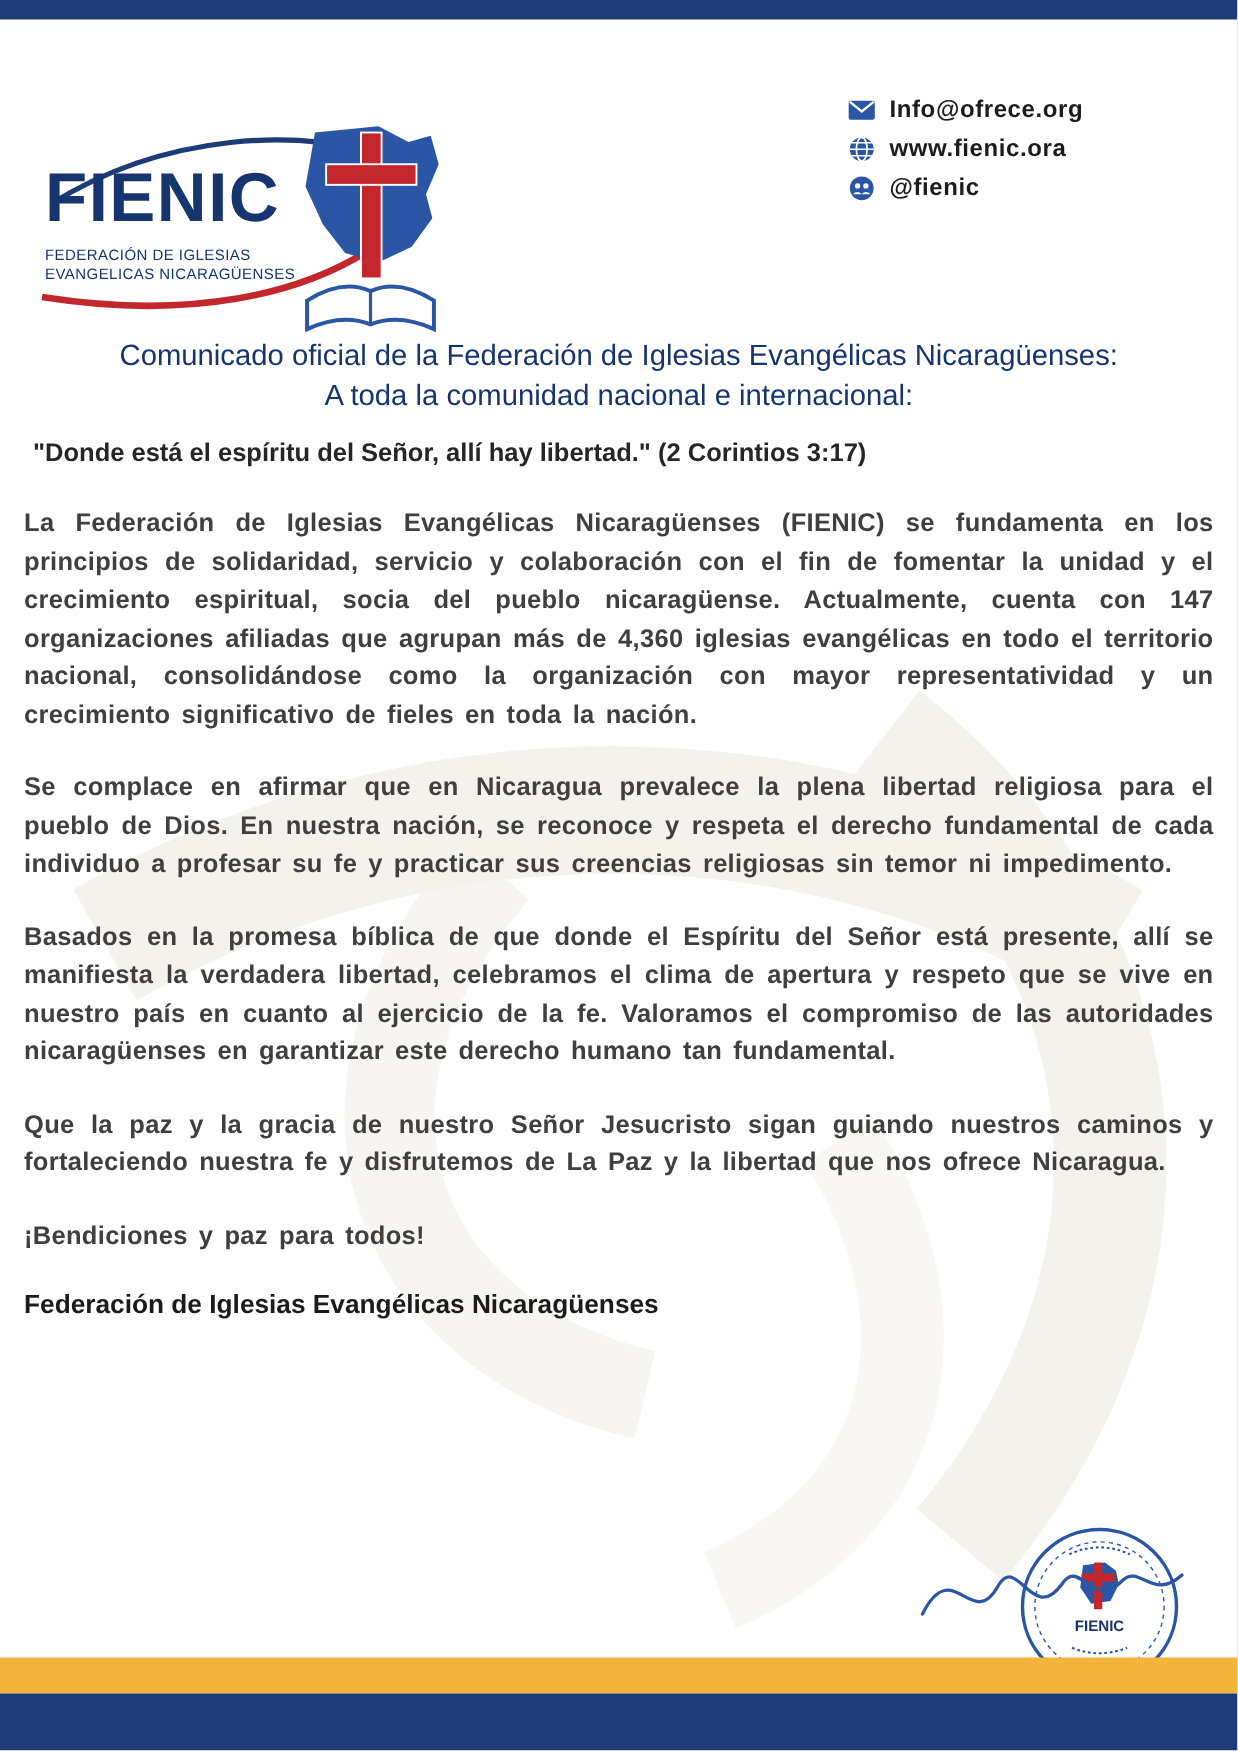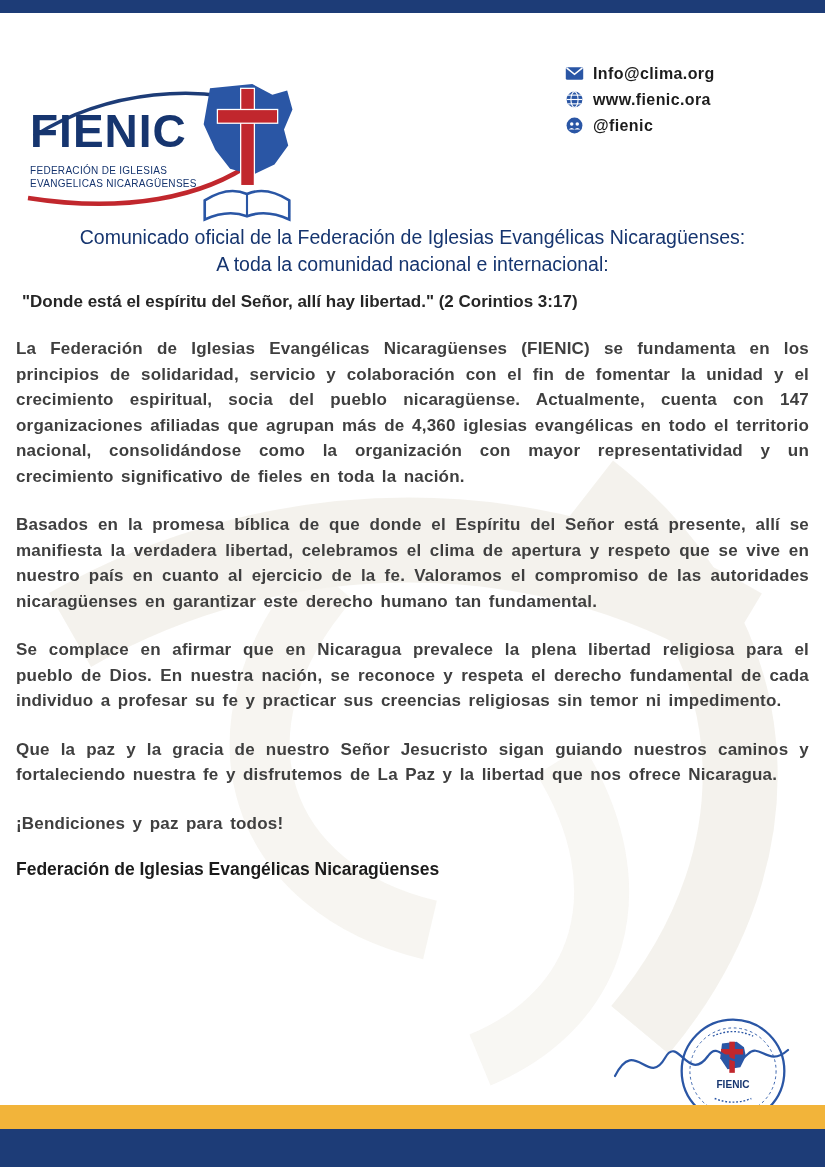--- a/index.html
+++ b/index.html
@@ -92,21 +92,21 @@
       <line x1="50" y1="106" x2="50" y2="127" stroke="#2a56a5" stroke-width="2"></line>
     </svg>
   </div>
 
   <div class="contacts">
     <div class="contact-row">
       <svg class="contact-icon" viewBox="0 0 24 24">
         <rect x="1" y="4" width="22" height="16" rx="2" fill="#2a56a5"></rect>
         <path d="M2,5 L12,13 L22,5" fill="none" stroke="#ffffff" stroke-width="2"></path>
       </svg>
-      <span class="contact-text">Info@clima.org</span>
+      <span class="contact-text">Info@ofrece.org</span>
     </div>
     <div class="contact-row">
       <svg class="contact-icon" viewBox="0 0 24 24">
         <circle cx="12" cy="12" r="10" fill="#2a56a5"></circle>
         <g stroke="#ffffff" stroke-width="1.4" fill="none">
           <ellipse cx="12" cy="12" rx="4.5" ry="10"></ellipse>
           <line x1="2" y1="12" x2="22" y2="12"></line>
           <line x1="3.5" y1="6.5" x2="20.5" y2="6.5"></line>
           <line x1="3.5" y1="17.5" x2="20.5" y2="17.5"></line>
         </g>
@@ -127,22 +127,22 @@
 
   <div class="title-block">
     <div class="title-line">Comunicado oficial de la Federación de Iglesias Evangélicas Nicaragüenses:</div>
     <div class="title-line">A toda la comunidad nacional e internacional:</div>
   </div>
 
   <div class="verse">"Donde está el espíritu del Señor, allí hay libertad." (2 Corintios 3:17)</div>
 
   <div class="body-text">
     <p>La Federación de Iglesias Evangélicas Nicaragüenses (FIENIC) se fundamenta en los principios de solidaridad, servicio y colaboración con el fin de fomentar la unidad y el crecimiento espiritual, socia del pueblo nicaragüense. Actualmente, cuenta con 147 organizaciones afiliadas que agrupan más de 4,360 iglesias evangélicas en todo el territorio nacional, consolidándose como la organización con mayor representatividad y un crecimiento significativo de fieles en toda la nación.</p>
+    <p>Se complace en afirmar que en Nicaragua prevalece la plena libertad religiosa para el pueblo de Dios. En nuestra nación, se reconoce y respeta el derecho fundamental de cada individuo a profesar su fe y practicar sus creencias religiosas sin temor ni impedimento.</p>
     <p>Basados en la promesa bíblica de que donde el Espíritu del Señor está presente, allí se manifiesta la verdadera libertad, celebramos el clima de apertura y respeto que se vive en nuestro país en cuanto al ejercicio de la fe. Valoramos el compromiso de las autoridades nicaragüenses en garantizar este derecho humano tan fundamental.</p>
-    <p>Se complace en afirmar que en Nicaragua prevalece la plena libertad religiosa para el pueblo de Dios. En nuestra nación, se reconoce y respeta el derecho fundamental de cada individuo a profesar su fe y practicar sus creencias religiosas sin temor ni impedimento.</p>
     <p>Que la paz y la gracia de nuestro Señor Jesucristo sigan guiando nuestros caminos y fortaleciendo nuestra fe y disfrutemos de La Paz y la libertad que nos ofrece Nicaragua.</p>
     <p class="closing">¡Bendiciones y paz para todos!</p>
     <div class="sig-org">Federación de Iglesias Evangélicas Nicaragüenses</div>
   </div>
 
   <div class="seal">
     <svg viewBox="0 0 120 120">
       <circle cx="60" cy="60" r="56" fill="#ffffff" stroke="#2a56a5" stroke-width="2.5"></circle>
       <circle cx="60" cy="60" r="47" fill="none" stroke="#2a56a5" stroke-width="1" stroke-dasharray="3,3"></circle>
       <path d="M48,30 L64,28 L72,34 L74,44 L68,56 L54,58 L46,46 Z" fill="#2a56a5"></path>

